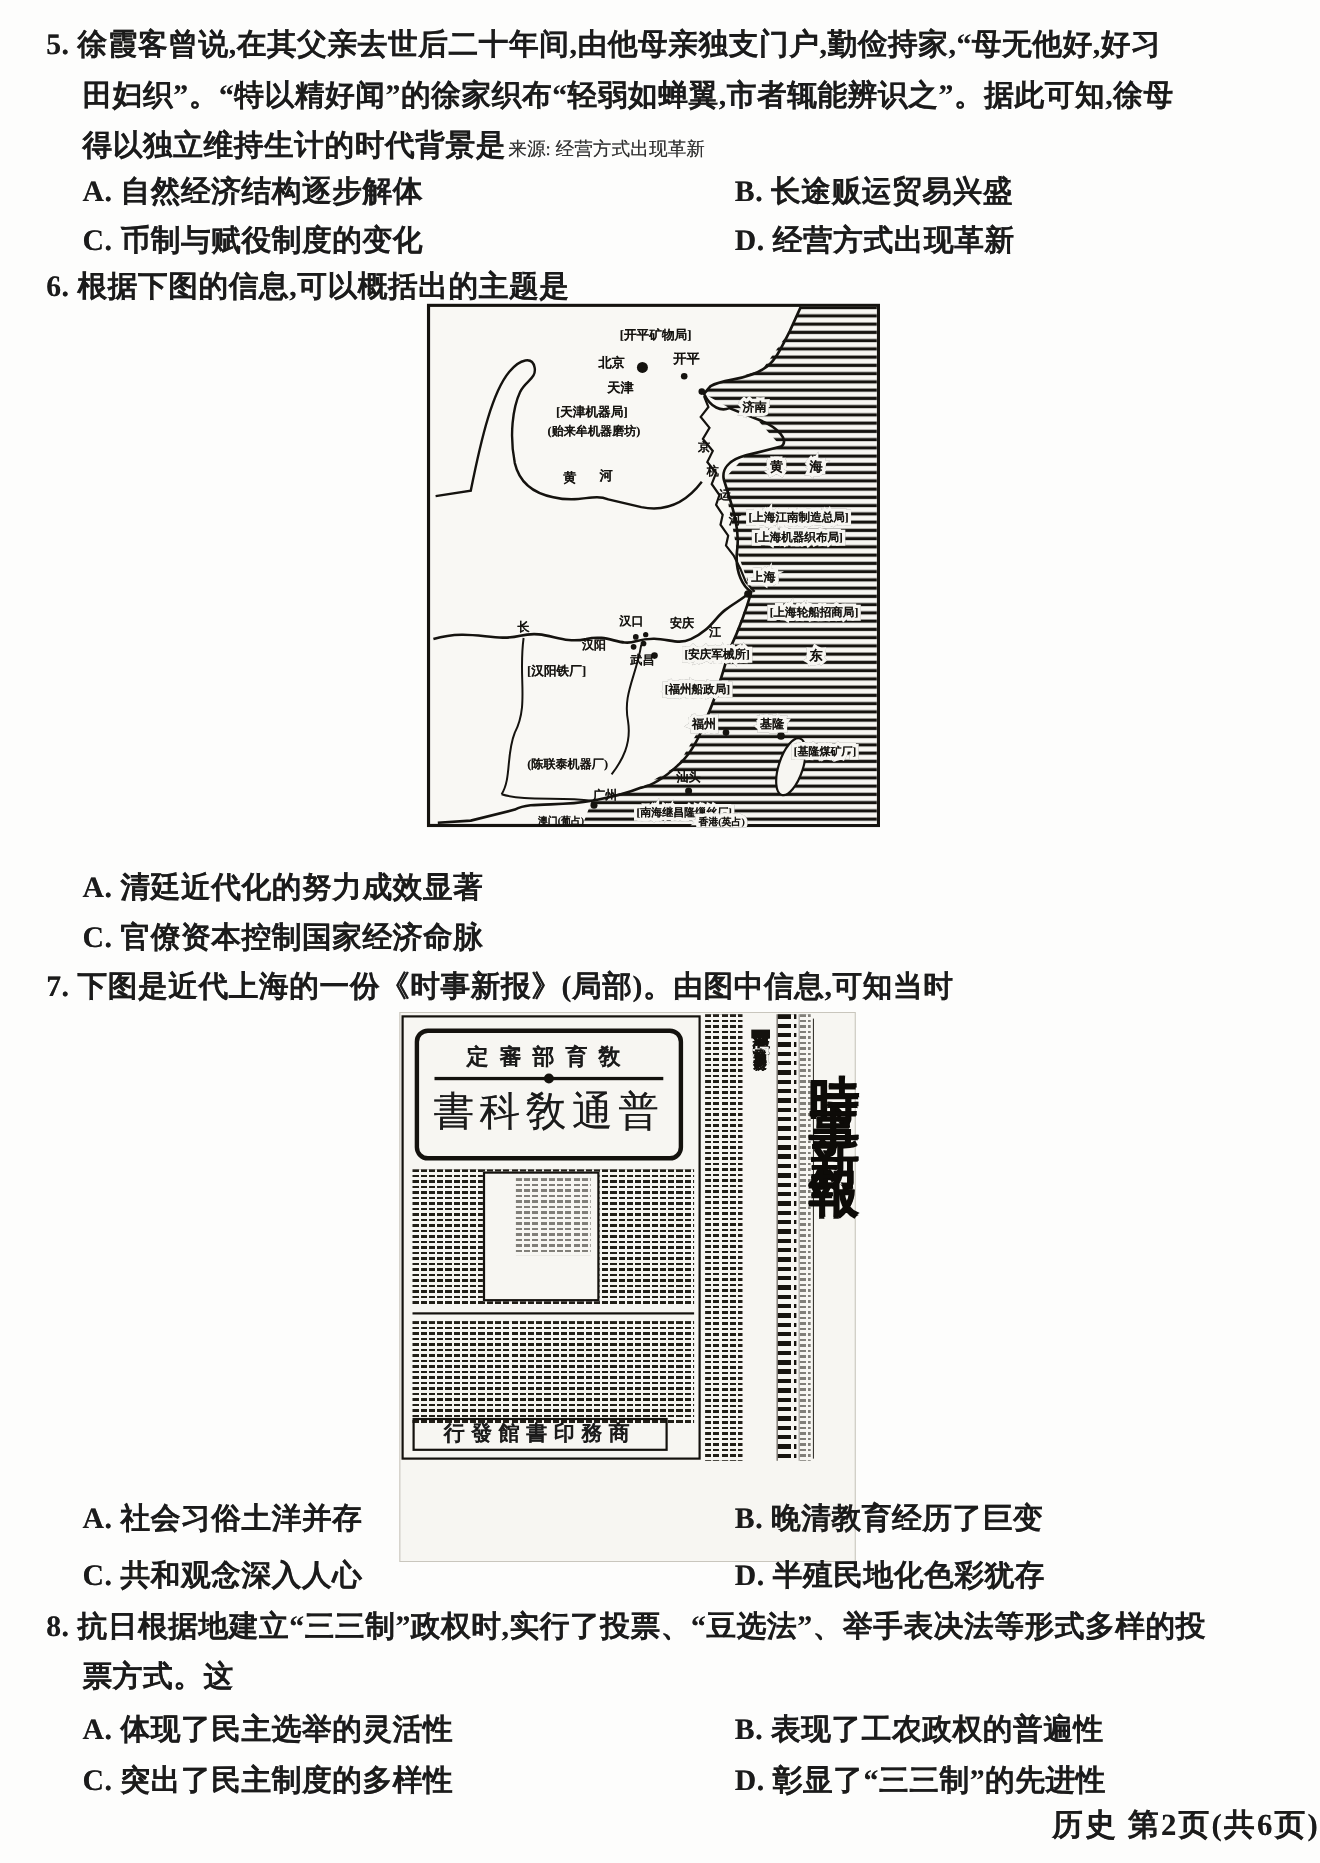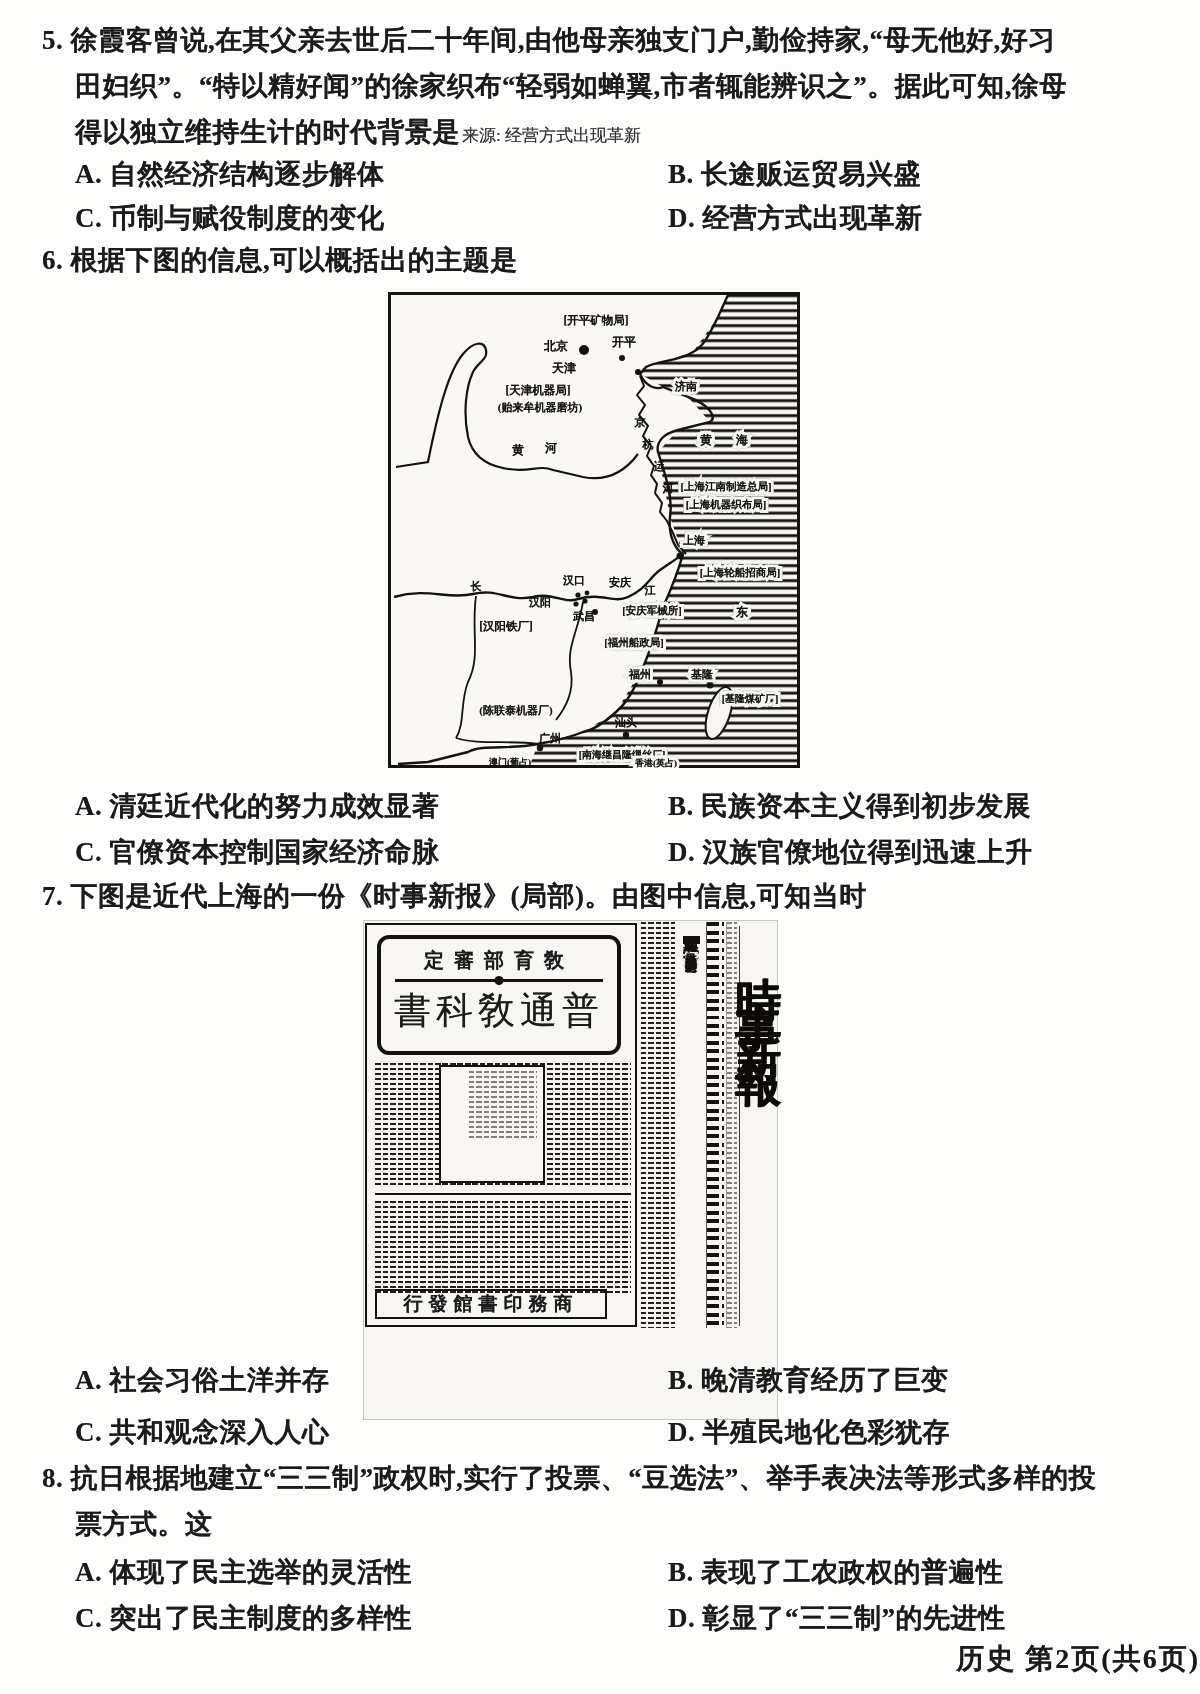--- a/index.html
+++ b/index.html
@@ -13,21 +13,21 @@
   .abs{position:absolute;}
   .stem{font-size:27px; letter-spacing:.5px; white-space:nowrap;}
   .optrow{position:absolute; left:75px; width:1100px; height:40px; font-size:27px; letter-spacing:.5px;}
   .optrow .o1{position:absolute; left:0; white-space:nowrap;}
   .optrow .o2{position:absolute; left:593px; white-space:nowrap;}
   .watermark{font-size:17px; font-weight:400; letter-spacing:0; color:#333; margin-left:2px;}
   .footer{position:absolute; top:1640px; left:0; width:100%; text-align:right;
           font-size:28px; letter-spacing:2px;}
 
   
-  .mapbox{left:388px; top:292px; width:360px; height:476px;}
+  .mapbox{left:388px; top:276px; width:360px; height:476px;}
   .mapbox svg{display:block;}
 
   
   .np{left:363px; top:920px; width:415px; height:500px; background:#f7f6f2;
       box-shadow:0 0 0 1px #c9c6bd inset; font-weight:400;}
   .np *{box-sizing:border-box;}
   .np-left{position:absolute; left:2px; top:3px; width:272px; height:404px; border:2.5px solid #14120e; background:#f7f6f2;}
   .np-book{position:absolute; left:10px; top:10px; width:244px; height:120px;
            border:4px solid #14120e; border-radius:12px; text-align:center;}
   .np-book .t1{font-size:20px; font-weight:700; letter-spacing:10px; margin-top:8px; white-space:nowrap;}
@@ -164,25 +164,23 @@
           <text x="162" y="450" text-anchor="middle" font-size="11" fill="#15130f">广州</text>
           <text x="234" y="466" text-anchor="middle" font-size="10" fill="#15130f" stroke="#f7f6f2" stroke-width="6" paint-order="stroke">[南海继昌隆缫丝厂]</text>
           <text x="122" y="473" text-anchor="middle" font-size="9" fill="#15130f">澳门(葡占)</text>
           <text x="268" y="474" text-anchor="middle" font-size="9" fill="#15130f" stroke="#f7f6f2" stroke-width="6" paint-order="stroke">香港(英占)</text>
         </g>
     </svg>
   </div>
 
   <div class="optrow" style="top:788px;">
     <span class="o1">A. 清廷近代化的努力成效显著</span>
-    <span class="o2">B. 民族资本主义得到初步发展</span>
   </div>
   <div class="optrow" style="top:834px;">
     <span class="o1">C. 官僚资本控制国家经济命脉</span>
-    <span class="o2">D. 汉族官僚地位得到迅速上升</span>
   </div>
 
   <div class="abs stem" style="left:42px; top:878px;">7. 下图是近代上海的一份《时事新报》(局部)。由图中信息,可知当时</div>
 
   <div class="abs np">
     <div class="np-left">
       <div class="np-book">
         <div class="t1">定審部育敎</div>
         <div class="np-rule">
             <i></i>

